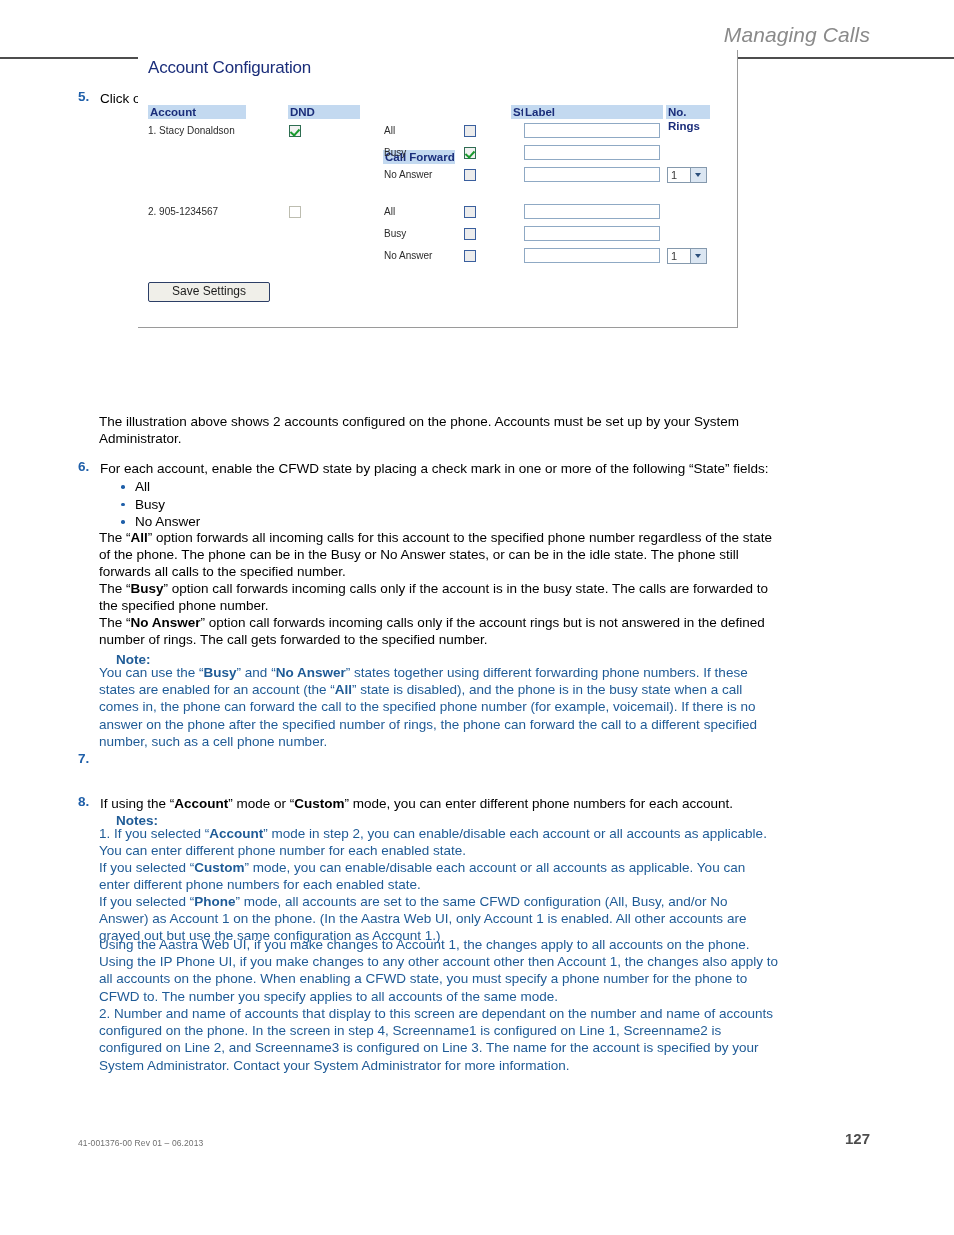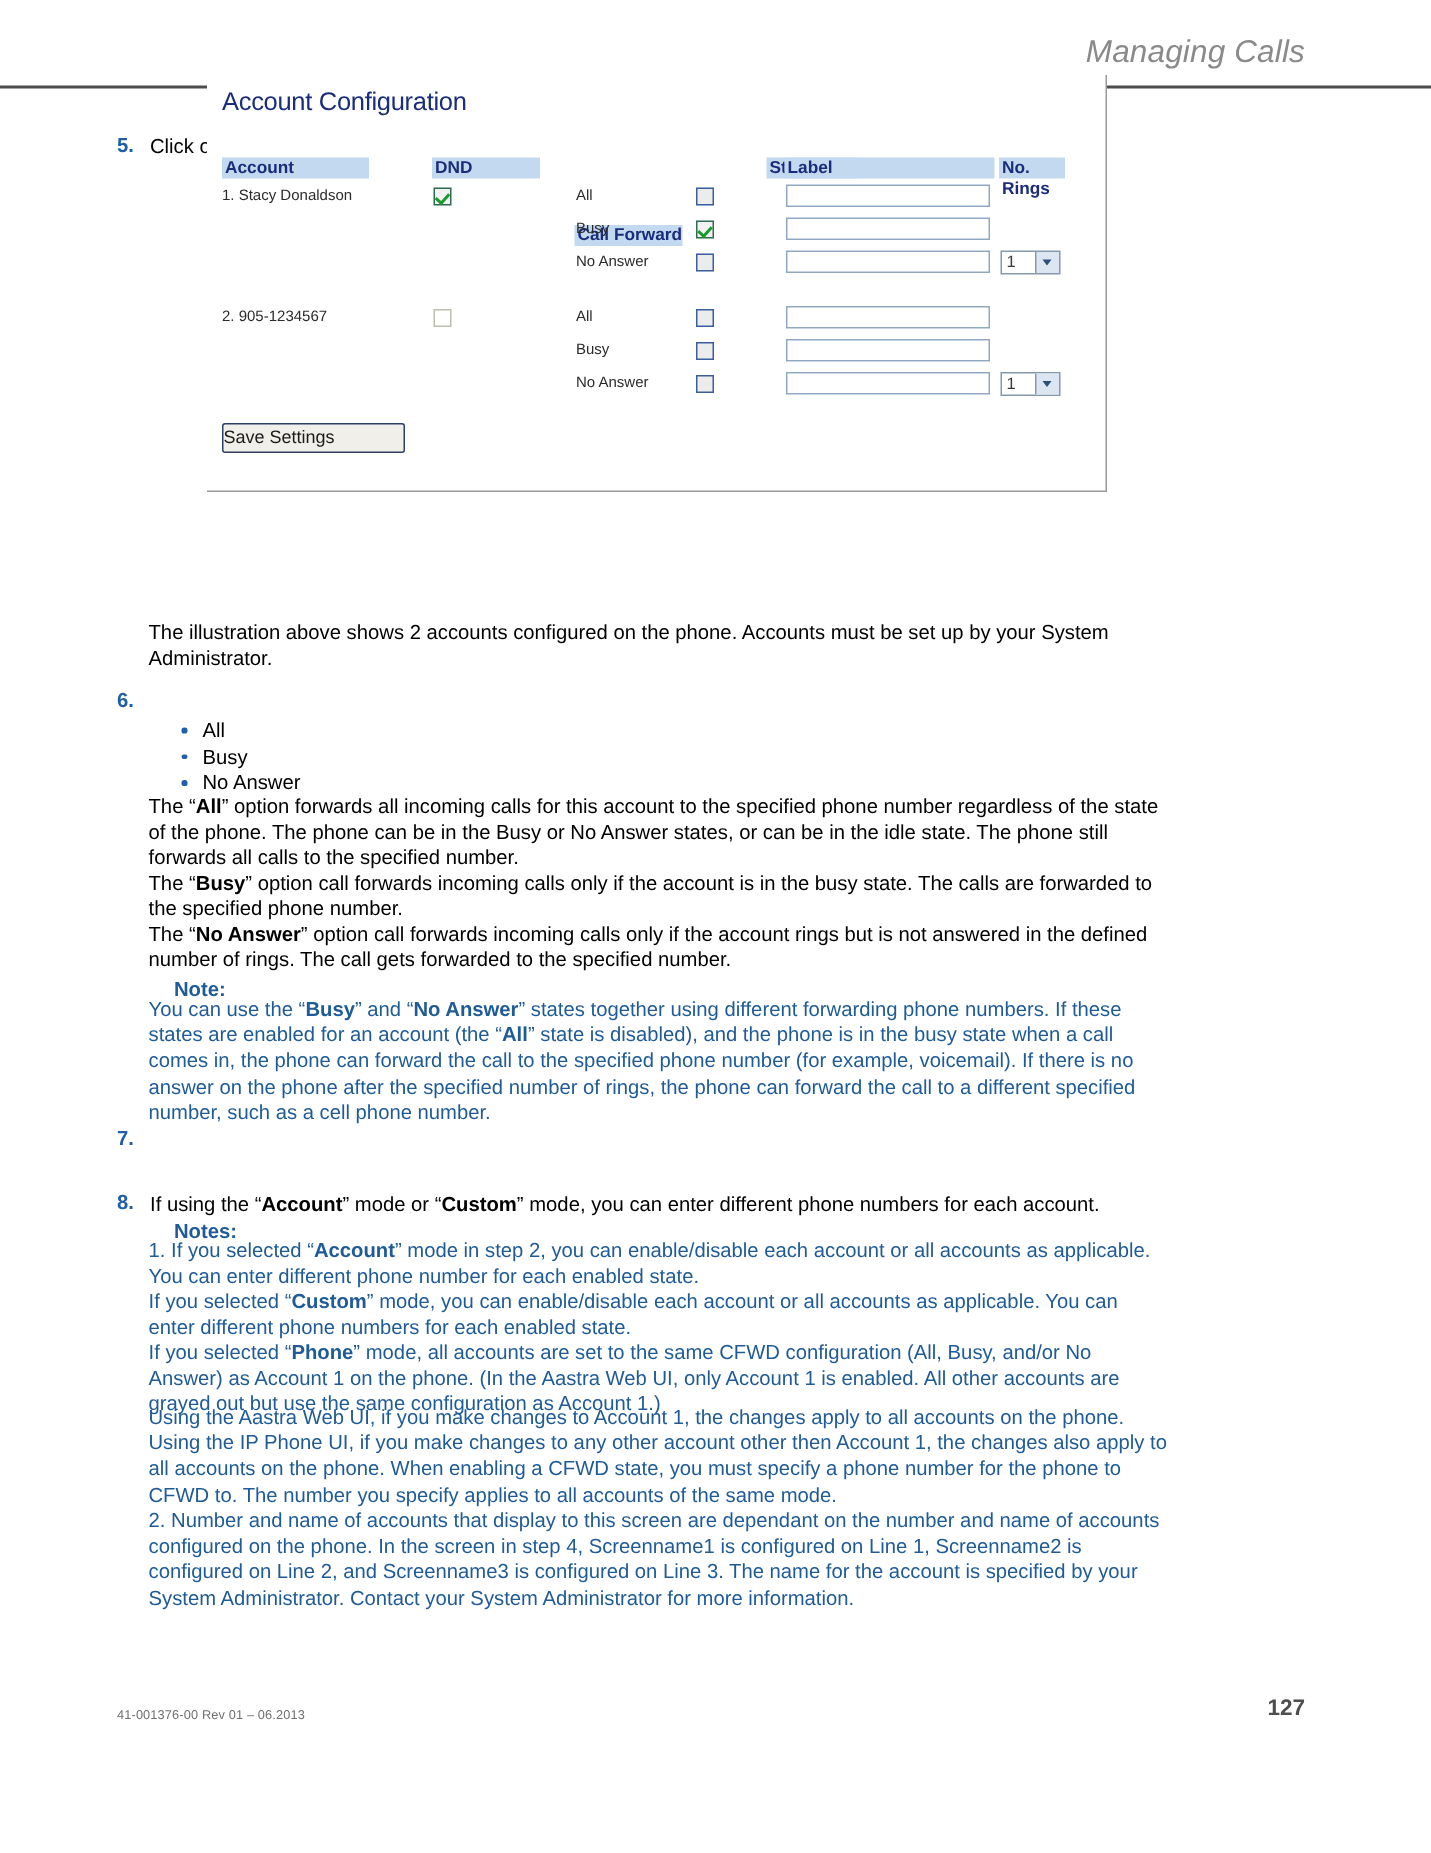--- a/index.html
+++ b/index.html
@@ -229,21 +229,21 @@
     left: 10px;
     top: 232px;
     width: 122px;
     height: 20px;
     box-sizing: border-box;
     background: #f0efe9;
     border: 1.5px solid #2c3e66;
     border-radius: 2px;
     font-size: 12px;
     color: #1b1b1b;
-    text-align: left;
+    text-align: center;
     line-height: 17px;
   }
 
   
   .footer {
     position: absolute;
     left: 0;
     top: 1130px;
     width: 954px;
     height: 30px;
@@ -329,20 +329,21 @@
     </div>
   </div>
 
   <div class="savebtn">Save Settings</div>
 </div>
 
 <div style="position:absolute; left:99px; top:413px; width:680px;" class="blk">The illustration above shows 2 accounts configured on the phone. Accounts must be set up by your System Administrator.</div>
 
 <div style="position:absolute; left:78px; top:459px; width:700px;" class="step">
   <span class="step-num">6.</span>
+  <span class="step-text">For each account, enable the CFWD state by placing a check mark in one or more of the following “State” fields:</span>
 </div>
 <ul class="bullets" style="position:absolute; left:99px; top:476px; width:400px;">
   <li>All</li>
   <li>Busy</li>
   <li>No Answer</li>
 </ul>
 
 <div style="position:absolute; left:99px; top:529px; width:680px;" class="blk">
   <span>The “</span><b>All</b><span>” option forwards all incoming calls for this account to the specified phone number regardless of the state of the phone. The phone can be in the Busy or No Answer states, or can be in the idle state. The phone still forwards all calls to the specified number.</span>
 </div>

